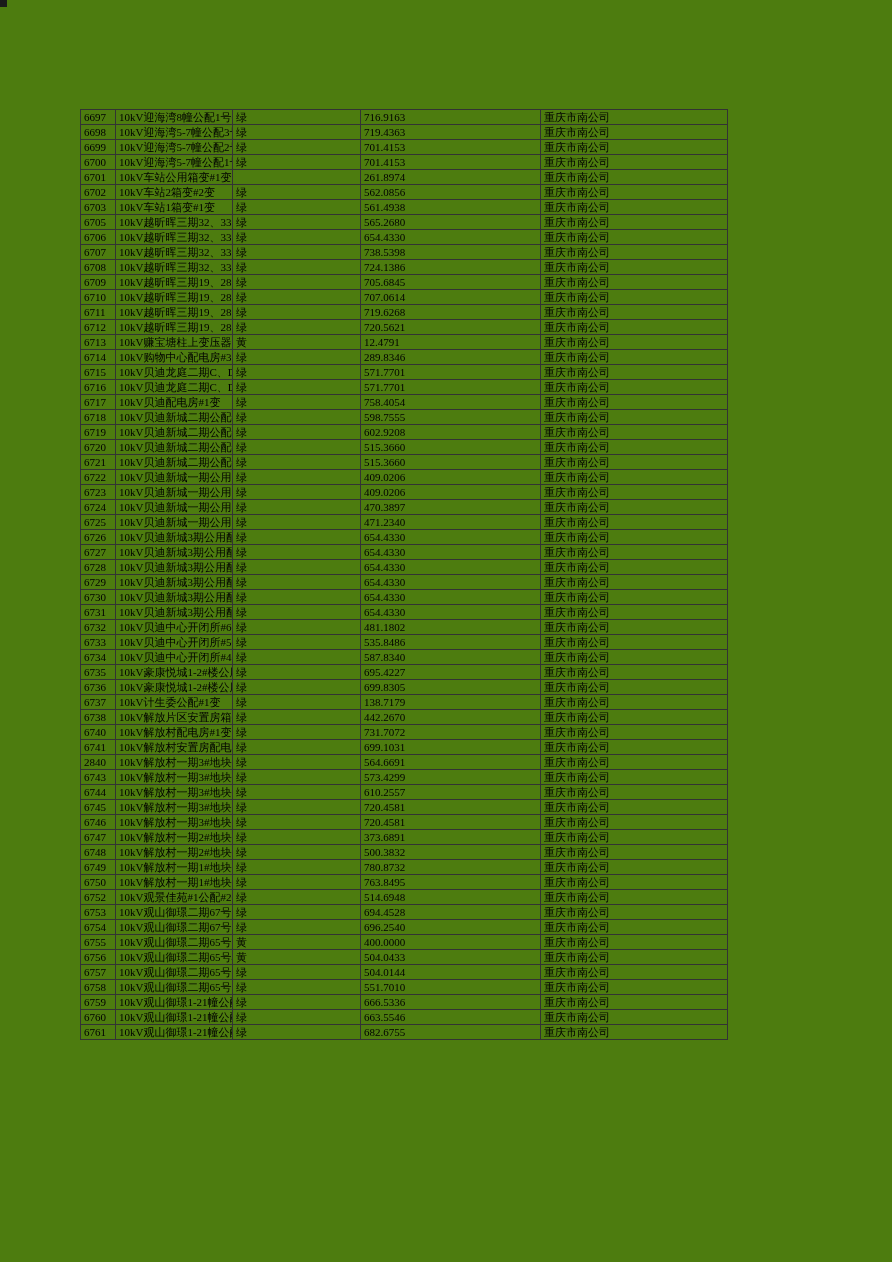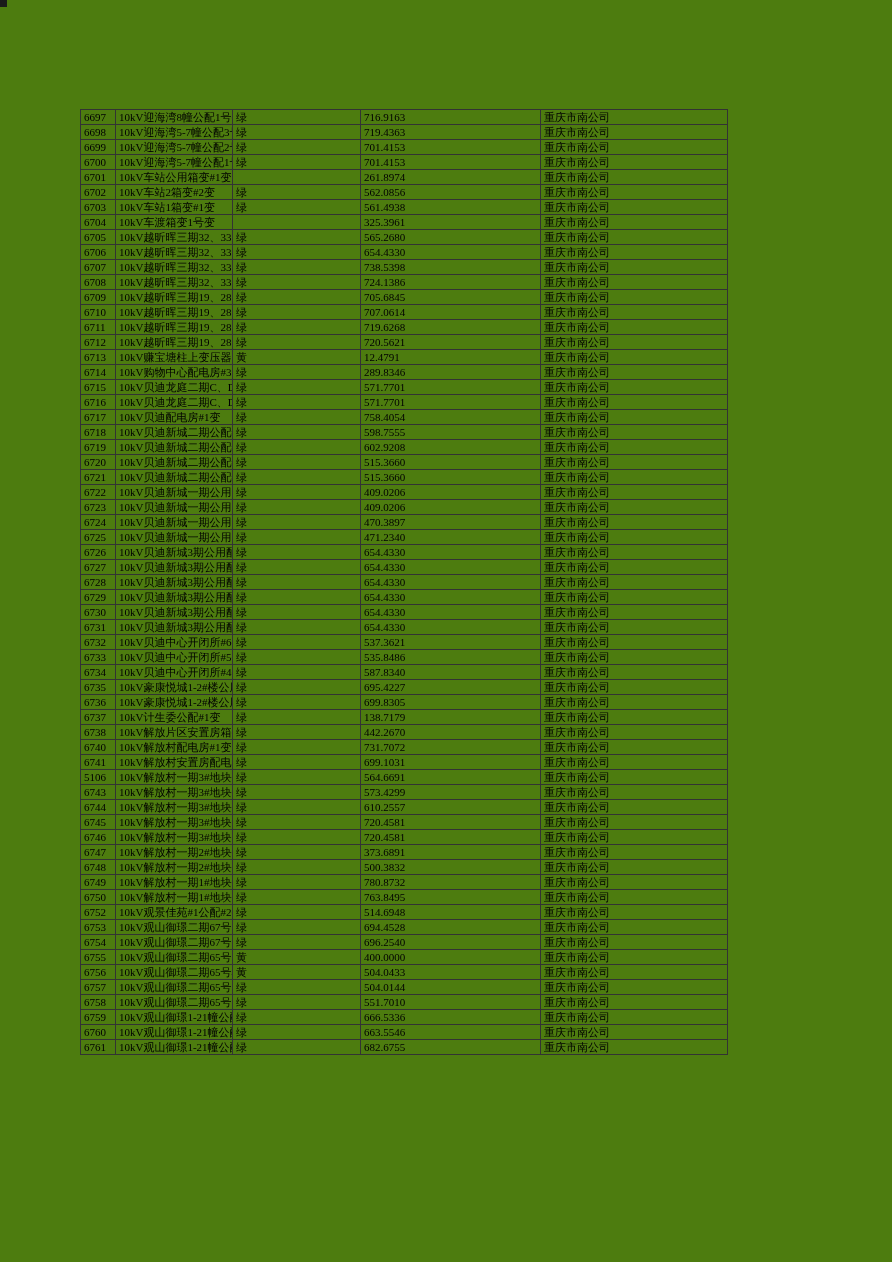--- a/index.html
+++ b/index.html
@@ -106,27 +106,20 @@
       <td class="cell-company">重庆市南公司</td>
     </tr>
         <tr>
       <td class="cell-id">6703</td>
       <td class="cell-name">10kV车站1箱变#1变</td>
       <td class="cell-status">绿</td>
       <td class="cell-value">561.4938</td>
       <td class="cell-company">重庆市南公司</td>
     </tr>
         <tr>
-      <td class="cell-id">6704</td>
-      <td class="cell-name">10kV车渡箱变1号变</td>
-      <td class="cell-status"></td>
-      <td class="cell-value">325.3961</td>
-      <td class="cell-company">重庆市南公司</td>
-    </tr>
-        <tr>
       <td class="cell-id">6705</td>
       <td class="cell-name">10kV越昕晖三期32、33、</td>
       <td class="cell-status">绿</td>
       <td class="cell-value">565.2680</td>
       <td class="cell-company">重庆市南公司</td>
     </tr>
         <tr>
       <td class="cell-id">6706</td>
       <td class="cell-name">10kV越昕晖三期32、33、</td>
       <td class="cell-status">绿</td>
@@ -305,21 +298,21 @@
       <td class="cell-id">6731</td>
       <td class="cell-name">10kV贝迪新城3期公用配电</td>
       <td class="cell-status">绿</td>
       <td class="cell-value">654.4330</td>
       <td class="cell-company">重庆市南公司</td>
     </tr>
         <tr>
       <td class="cell-id">6732</td>
       <td class="cell-name">10kV贝迪中心开闭所#6变</td>
       <td class="cell-status">绿</td>
-      <td class="cell-value">537.3621</td>
+      <td class="cell-value">481.1802</td>
       <td class="cell-company">重庆市南公司</td>
     </tr>
         <tr>
       <td class="cell-id">6733</td>
       <td class="cell-name">10kV贝迪中心开闭所#5变</td>
       <td class="cell-status">绿</td>
       <td class="cell-value">535.8486</td>
       <td class="cell-company">重庆市南公司</td>
     </tr>
         <tr>
@@ -365,21 +358,21 @@
       <td class="cell-company">重庆市南公司</td>
     </tr>
         <tr>
       <td class="cell-id">6741</td>
       <td class="cell-name">10kV解放村安置房配电房</td>
       <td class="cell-status">绿</td>
       <td class="cell-value">699.1031</td>
       <td class="cell-company">重庆市南公司</td>
     </tr>
         <tr>
-      <td class="cell-id">5106</td>
+      <td class="cell-id">2840</td>
       <td class="cell-name">10kV解放村一期3#地块公</td>
       <td class="cell-status">绿</td>
       <td class="cell-value">564.6691</td>
       <td class="cell-company">重庆市南公司</td>
     </tr>
         <tr>
       <td class="cell-id">6743</td>
       <td class="cell-name">10kV解放村一期3#地块公</td>
       <td class="cell-status">绿</td>
       <td class="cell-value">573.4299</td>

